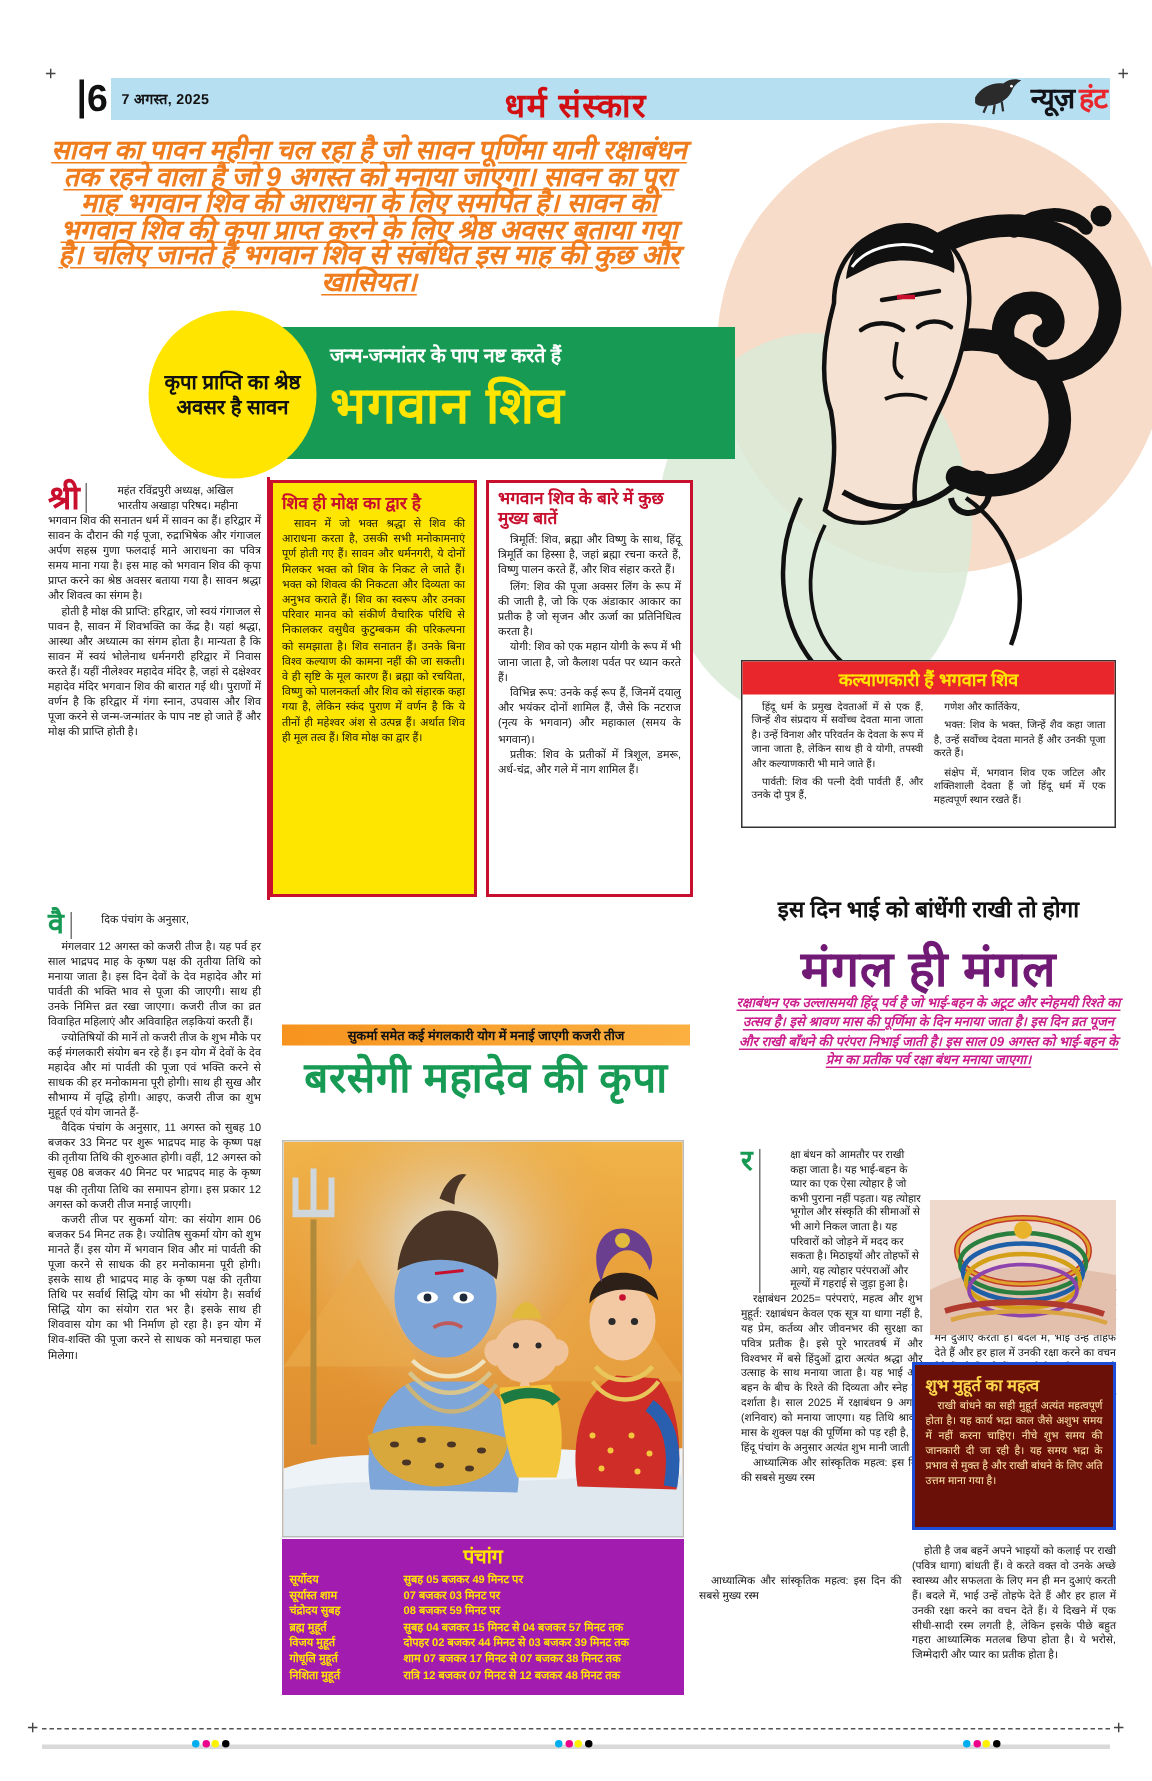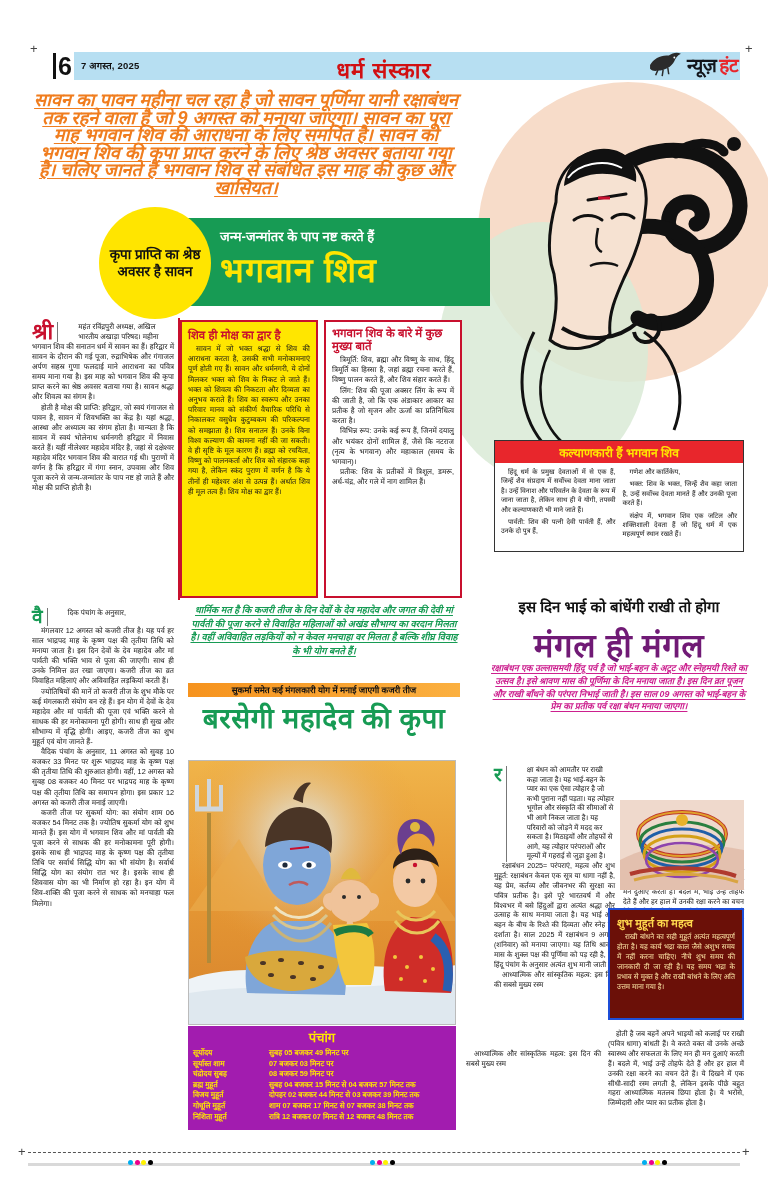--- a/index.html
+++ b/index.html
@@ -220,40 +220,40 @@
 
   <div class="box-yellow">
     <h3>शिव ही मोक्ष का द्वार है</h3>
     <p>सावन में जो भक्त श्रद्धा से शिव की आराधना करता है, उसकी सभी मनोकामनाएं पूर्ण होती गए हैं। सावन और धर्मनगरी, ये दोनों मिलकर भक्त को शिव के निकट ले जाते हैं। भक्त को शिवत्व की निकटता और दिव्यता का अनुभव कराते हैं। शिव का स्वरूप और उनका परिवार मानव को संकीर्ण वैचारिक परिधि से निकालकर वसुधैव कुटुम्बकम की परिकल्पना को समझाता है। शिव सनातन हैं। उनके बिना विश्व कल्याण की कामना नहीं की जा सकती। वे ही सृष्टि के मूल कारण हैं। ब्रह्मा को रचयिता, विष्णु को पालनकर्ता और शिव को संहारक कहा गया है, लेकिन स्कंद पुराण में वर्णन है कि ये तीनों ही महेश्वर अंश से उत्पन्न हैं। अर्थात शिव ही मूल तत्व हैं। शिव मोक्ष का द्वार हैं।</p>
   </div>
 
   <div class="box-white">
     <h3>भगवान शिव के बारे में कुछ मुख्य बातें</h3>
     <p>त्रिमूर्ति: शिव, ब्रह्मा और विष्णु के साथ, हिंदू त्रिमूर्ति का हिस्सा है, जहां ब्रह्मा रचना करते हैं, विष्णु पालन करते हैं, और शिव संहार करते हैं।</p>
     <p>लिंग: शिव की पूजा अक्सर लिंग के रूप में की जाती है, जो कि एक अंडाकार आकार का प्रतीक है जो सृजन और ऊर्जा का प्रतिनिधित्व करता है।</p>
+    <p>योगी: शिव को एक महान योगी के रूप में भी जाना जाता है, जो कैलाश पर्वत पर ध्यान करते हैं।</p>
     <p>विभिन्न रूप: उनके कई रूप हैं, जिनमें दयालु और भयंकर दोनों शामिल हैं, जैसे कि नटराज (नृत्य के भगवान) और महाकाल (समय के भगवान)।</p>
     <p>प्रतीक: शिव के प्रतीकों में त्रिशूल, डमरू, अर्ध-चंद्र, और गले में नाग शामिल हैं।</p>
   </div>
 
   <div class="box-kalyan">
     <div class="hdr">कल्याणकारी हैं भगवान शिव</div>
     <div class="cols">
       <div style="width:50%;">
         <p>हिंदू धर्म के प्रमुख देवताओं में से एक हैं, जिन्हें शैव संप्रदाय में सर्वोच्च देवता माना जाता है। उन्हें विनाश और परिवर्तन के देवता के रूप में जाना जाता है, लेकिन साथ ही वे योगी, तपस्वी और कल्याणकारी भी माने जाते हैं।</p>
         <p>पार्वती: शिव की पत्नी देवी पार्वती हैं, और उनके दो पुत्र हैं,</p>
       </div>
       <div style="width:50%;">
         <p>गणेश और कार्तिकेय,</p>
         <p>भक्त: शिव के भक्त, जिन्हें शैव कहा जाता है, उन्हें सर्वोच्च देवता मानते हैं और उनकी पूजा करते हैं।</p>
         <p>संक्षेप में, भगवान शिव एक जटिल और शक्तिशाली देवता हैं जो हिंदू धर्म में एक महत्वपूर्ण स्थान रखते हैं।</p>
       </div>
     </div>
   </div>
 
-  <div class="mid-lead">धार्मिक मत है कि कजरी तीज के दिन देवों के देव महादेव और जगत की देवी मां पार्वती की पूजा करने से विवाहित महिलाओं को अखंड सौभाग्य का वरदान मिलता है। वहीं अविवाहित लड़कियों को न केवल मनचाहा वर मिलता है बल्कि शीघ्र विवाह के भी योग बनते हैं।</div>
   <div class="orange-strip">सुकर्मा समेत कई मंगलकारी योग में मनाई जाएगी कजरी तीज</div>
   <div class="mid-head">बरसेगी महादेव की कृपा</div>
 
   <div class="shiva-img">
     <svg viewBox="0 0 268 265" style="width:268px;height:265px;display:block;">
       <defs>
         <linearGradient id="sky" x1="0" y1="0" x2="0" y2="1">
           <stop offset="0%" stop-color="#f0b44a"></stop>
             <stop offset="45%" stop-color="#e79a35"></stop>
             <stop offset="100%" stop-color="#d7832c"></stop>

